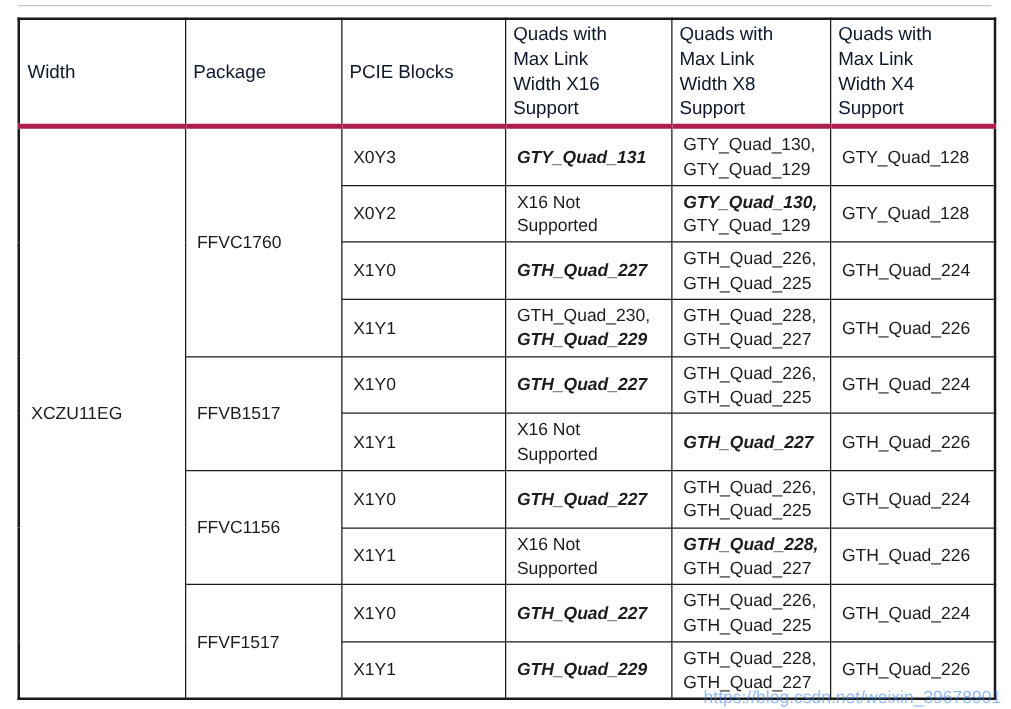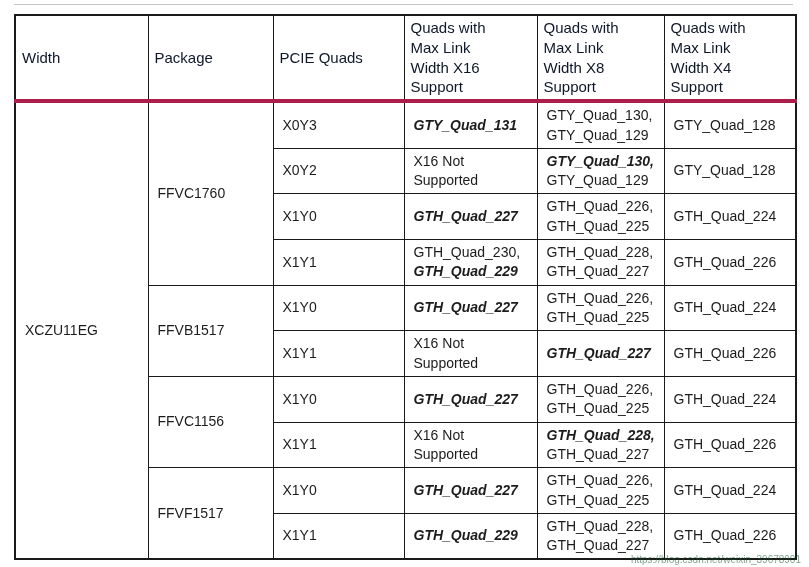--- a/index.html
+++ b/index.html
@@ -57,22 +57,22 @@
     text-align: left;
     vertical-align: middle;
     padding: 3px 8px 3px 9px;
     color: #1c1c1c;
   }
   .b { font-weight: bold; font-style: italic; }
   .watermark {
     position: absolute;
     right: 8px;
     bottom: 2px;
-    font-size: 10px;
-    color: #14532d;
+    font-size: 14px;
+    color: #3b82f6;
     opacity: 0.55;
     white-space: nowrap;
     pointer-events: none;
   }
 </style>
 </head>
 <body>
 
 <div class="top-rule"></div>
 
@@ -82,21 +82,21 @@
     <col style="width:125px">
     <col style="width:131px">
     <col style="width:133px">
     <col style="width:127px">
     <col style="width:132px">
   </colgroup>
   <thead>
     <tr>
       <th>Width</th>
       <th>Package</th>
-      <th>PCIE Quads</th>
+      <th>PCIE Blocks</th>
       <th>Quads with
 Max Link
 Width X16
 Support</th>
       <th>Quads with
 Max Link
 Width X8
 Support</th>
       <th>Quads with
 Max Link

